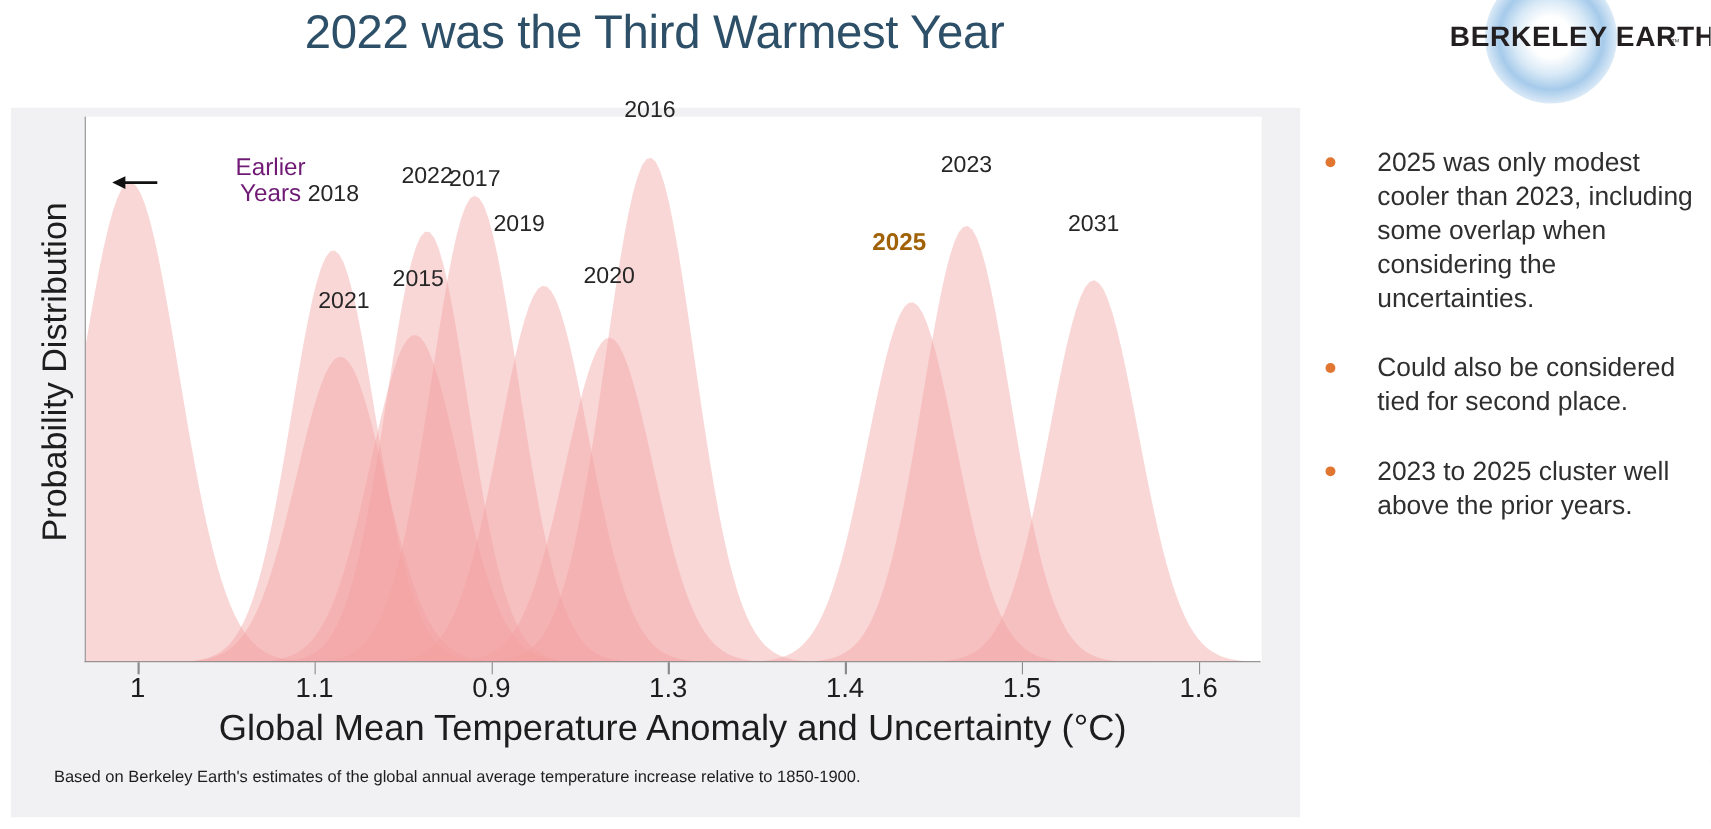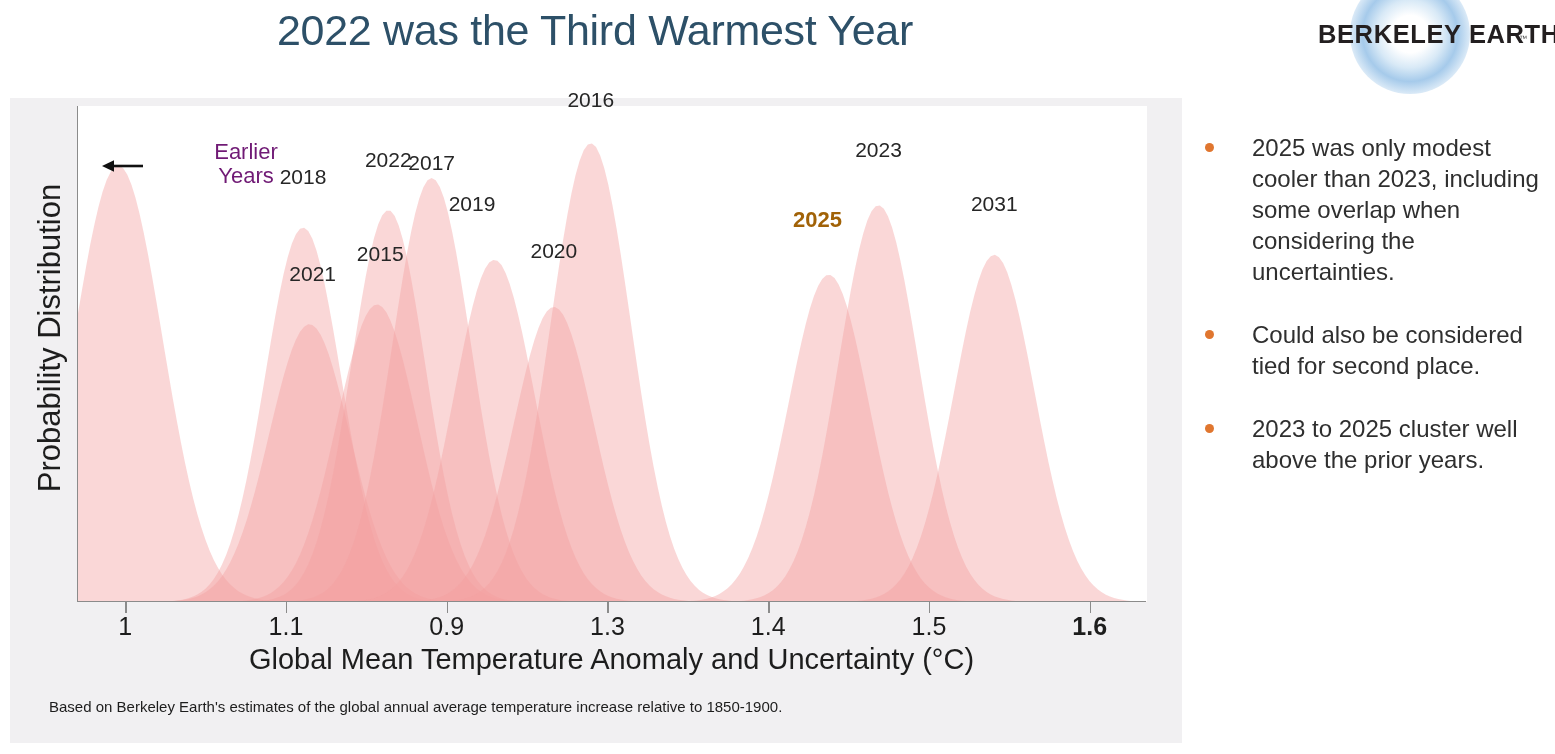--- a/index.html
+++ b/index.html
@@ -131,21 +131,21 @@
     color: #1d1d1d;
     text-align: center;
     white-space: nowrap;
     font-family: "Liberation Sans", sans-serif;
   }
   #x-axis-title {
     position: absolute;
     left: 67px; top: 545px;
     width: 1069px;
     text-align: center;
-    font-size: 29px;
+    font-size: 33px;
     color: #1d1d1d;
     white-space: nowrap;
     font-family: "Liberation Sans", sans-serif;
   }
 
   
   .year-label {
     position: absolute;
     font-size: 21px;
     color: #262626;
@@ -282,21 +282,21 @@
     <div class="xtick-label" style="left: 245.977px; width: 60px;">1.1</div>
     <div class="xtick" style="left: 436.729px;"></div>
     <div class="xtick-label" style="left: 406.729px; width: 60px;">0.9</div>
     <div class="xtick" style="left: 597.481px;"></div>
     <div class="xtick-label" style="left: 567.481px; width: 60px;">1.3</div>
     <div class="xtick" style="left: 758.233px;"></div>
     <div class="xtick-label" style="left: 728.233px; width: 60px;">1.4</div>
     <div class="xtick" style="left: 918.985px;"></div>
     <div class="xtick-label" style="left: 888.985px; width: 60px;">1.5</div>
     <div class="xtick" style="left: 1079.74px;"></div>
-    <div class="xtick-label" style="left: 1049.74px; width: 60px; font-weight: bold;">1.6</div>
+    <div class="xtick-label" style="left: 1049.74px; width: 60px;">1.6</div>
   </div>
 
 <div id="bullets">
   <div class="bullet-row">
     <span class="bullet-dot"></span>
     <span class="bullet-text">2025 was only modest cooler than 2023, including some overlap when considering the uncertainties.</span>
   </div>
   <div class="bullet-row">
     <span class="bullet-dot"></span>
     <span class="bullet-text">Could also be considered tied for second place.</span>

